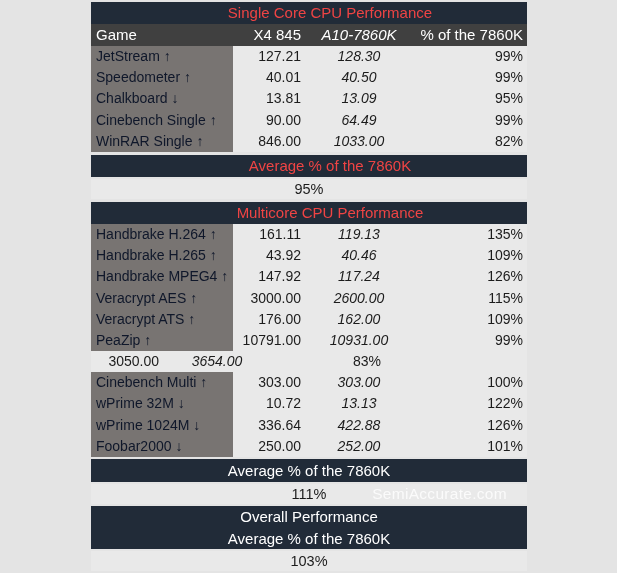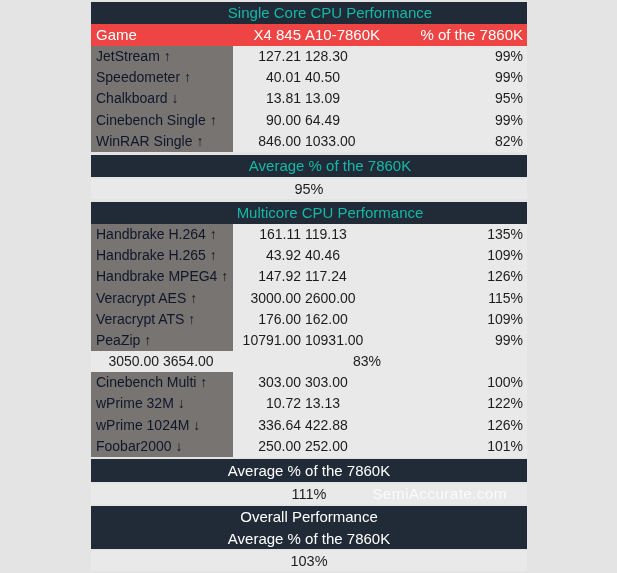--- a/index.html
+++ b/index.html
@@ -6,26 +6,26 @@
   body{
     width:617px;height:573px;overflow:hidden;
     background:#e4e4e4;
     font-family:"Liberation Sans", sans-serif;
     -webkit-font-smoothing:antialiased;
   }
   .tbl{
     position:absolute;left:91px;top:2px;width:436px;
   }
   .bar{
-    background:#212b38;color:#14b8a6;
+    background:#212b38;color:#ef4444;
     height:22px;line-height:22px;
     text-align:center;font-size:15px;padding-left:42px;
   }
   .colhead{
-    background:#ef4444;color:#fff;
+    background:#404040;color:#fff;
     height:22px;line-height:22px;font-size:15px;
     display:flex;
   }
   .avgbar{
     background:#212b38;color:#fff;
     height:23px;line-height:23px;
     text-align:center;font-size:15px;
   }
   .overall-block{
     background:#212b38;color:#fff;
@@ -33,21 +33,21 @@
   }
   .overall-block .ln{height:21.5px;line-height:21.5px;}
   .rows{display:block;}
   .row{
     display:flex;height:21.2px;line-height:21.2px;
     background:#e9e9e9;font-size:14px;color:#1c1c1c;
   }
   .c{display:block;box-sizing:border-box;white-space:nowrap;overflow:hidden;}
   .c1{width:142px;padding-left:5px;text-align:left;}
   .c2{width:72px;padding-right:4px;text-align:right;}
-  .c3{width:112px;padding-right:4px;text-align:left;}
+  .c3{width:112px;padding-right:4px;text-align:center;font-style:italic;}
   .c4{width:110px;padding-right:4px;text-align:right;}
   .row .c1{background:#787472;color:#0f172a;}
   .colhead .c1{background:transparent;color:#fff;}
   .valrow{
     position:relative;
     background:#e9e9e9;color:#1c1c1c;
     height:20px;line-height:20px;
     text-align:center;font-size:14.5px;
   }
   .gap2{height:2px;}

